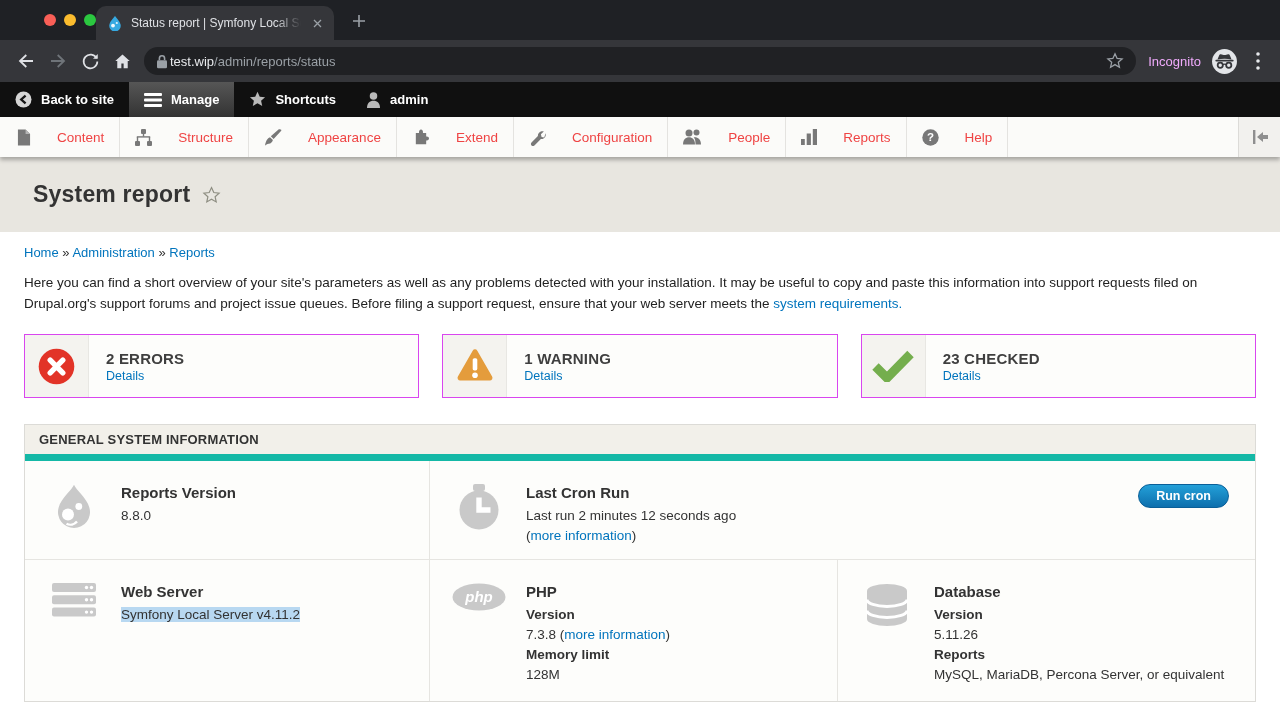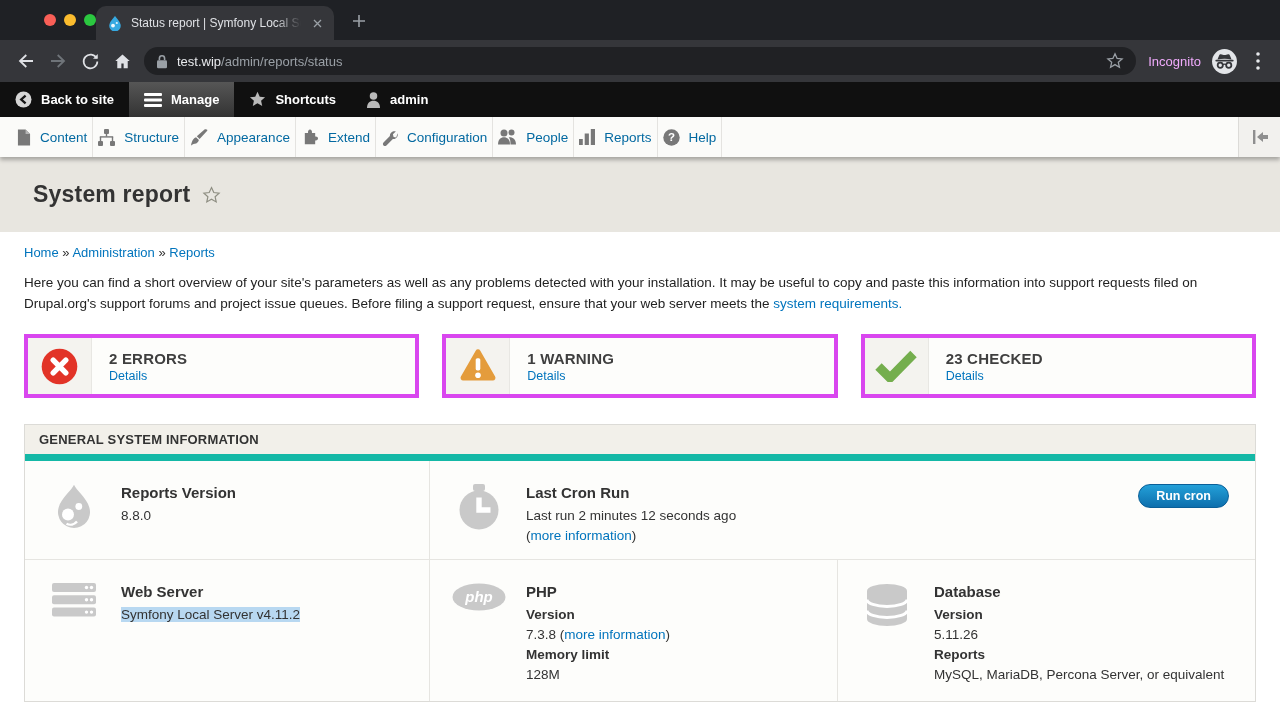--- a/index.html
+++ b/index.html
@@ -17,57 +17,57 @@
   .tab-title{flex:1;white-space:nowrap;overflow:hidden;position:relative;height:15px;line-height:15px}
   .tab-title::after{content:"";position:absolute;right:0;top:0;bottom:0;width:26px;
        background:linear-gradient(90deg,rgba(53,54,58,0),#35363a)}
   .tab-close{display:flex;align-items:center;justify-content:center;width:16px;height:16px;cursor:pointer}
   .newtab{margin:0 0 8px 14px;cursor:pointer;display:flex;align-items:center;justify-content:center;width:22px;height:22px}
 
   
   .toolbar{height:42px;background:#35363a;display:flex;align-items:center;padding:0 10px}
   .nav-btn{width:32px;height:32px;border-radius:50%;display:flex;align-items:center;justify-content:center;cursor:pointer;flex-shrink:0}
   .omnibox{flex:1;height:28px;background:#202124;border-radius:14px;display:flex;align-items:center;
-       padding:0 12px;margin:0 8px 0 6px;gap:9px;font-size:13px;min-width:0}
+       padding:0 12px;margin:0 8px 0 6px;gap:2px;font-size:13px;min-width:0}
   .url-host{color:#e8eaed}
   .url-path{color:#9aa0a6}
   .omni-spacer{flex:1}
   .incog-label{color:#f0abfc;font-size:13px;margin:0 10px 0 4px}
   .badge{display:flex;align-items:center;justify-content:center;margin-right:8px}
 
   
   .dbar{height:35px;background:#101010;display:flex;align-items:stretch;color:#fff;font-size:13px;font-weight:bold}
   .dbar-item{display:flex;align-items:center;gap:9px;padding:0 15px;cursor:pointer}
   .dbar-item.active{background:linear-gradient(180deg,#565656,#333333)}
   .dbar-icon{display:flex;align-items:center}
 
   
   .amenu{height:40px;background:#fbfbf9;display:flex;align-items:stretch;position:relative;
        box-shadow:0 3px 4px rgba(0,0,0,.28);z-index:5}
-  .amenu-item{display:flex;align-items:center;gap:9px;padding:0 5px;border-right:1px solid #e4e3e0;
-       font-size:13.5px;color:#0369a1;cursor:pointer;white-space:nowrap}
+  .amenu-item{display:flex;align-items:center;gap:26px;padding:0 15px;border-right:1px solid #e4e3e0;
+       font-size:13.5px;color:#ef4444;cursor:pointer;white-space:nowrap}
   .amenu-item:first-child{padding-left:17px}
   .amenu-spacer{flex:1}
   .amenu-collapse{width:42px;background:#f2f1ee;border-left:1px solid #dcdbd8;display:flex;
        align-items:center;justify-content:center;cursor:pointer}
 
   
   .pheader{height:75px;background:#e8e6e0;display:flex;align-items:center;padding:0 33px;gap:12px}
   .pheader h1{font-size:23px;color:#333;font-weight:bold;letter-spacing:.2px}
   .fav-star{display:flex;align-items:center;cursor:pointer}
 
   
   .content{padding:13px 24px 0}
   .breadcrumb{font-size:13px;color:#333}
   .breadcrumb a{color:#0074bd;text-decoration:none;cursor:pointer}
   .intro{margin-top:12px;font-size:13.5px;line-height:21px;color:#222;max-width:1216px}
   .intro a{color:#0074bd;text-decoration:none;cursor:pointer}
 
   .cards{display:flex;gap:23px;margin-top:20px}
-  .card{flex:1;display:flex;border:4px solid #d946ef;background:#fdfdfb;height:64px}
+  .card{flex:1;display:flex;border:1px solid #d946ef;background:#fdfdfb;height:64px}
   .card-icon{width:64px;background:#f4f3ef;border-right:1px solid #e8e7e3;display:flex;align-items:center;justify-content:center;flex-shrink:0}
   .card-body{display:flex;flex-direction:column;justify-content:center;padding:0 17px;gap:2px}
   .card-title{font-size:15px;font-weight:bold;color:#3f3f3f;letter-spacing:.2px}
   .card-link{font-size:12.5px;color:#0074bd;text-decoration:none;cursor:pointer}
 
   .section{margin-top:26px;border:1px solid #dcdbd7;background:#fdfdfb}
   .section-header{background:#f2f0ea;border-bottom:7px solid #14b8a6;height:36px;display:flex;align-items:center;
        padding:0 14px;font-size:13px;font-weight:bold;color:#333;letter-spacing:.2px}
   .grid-row{display:flex}
   .grid-row.first{border-bottom:1px solid #e6e5e1;height:99px}

